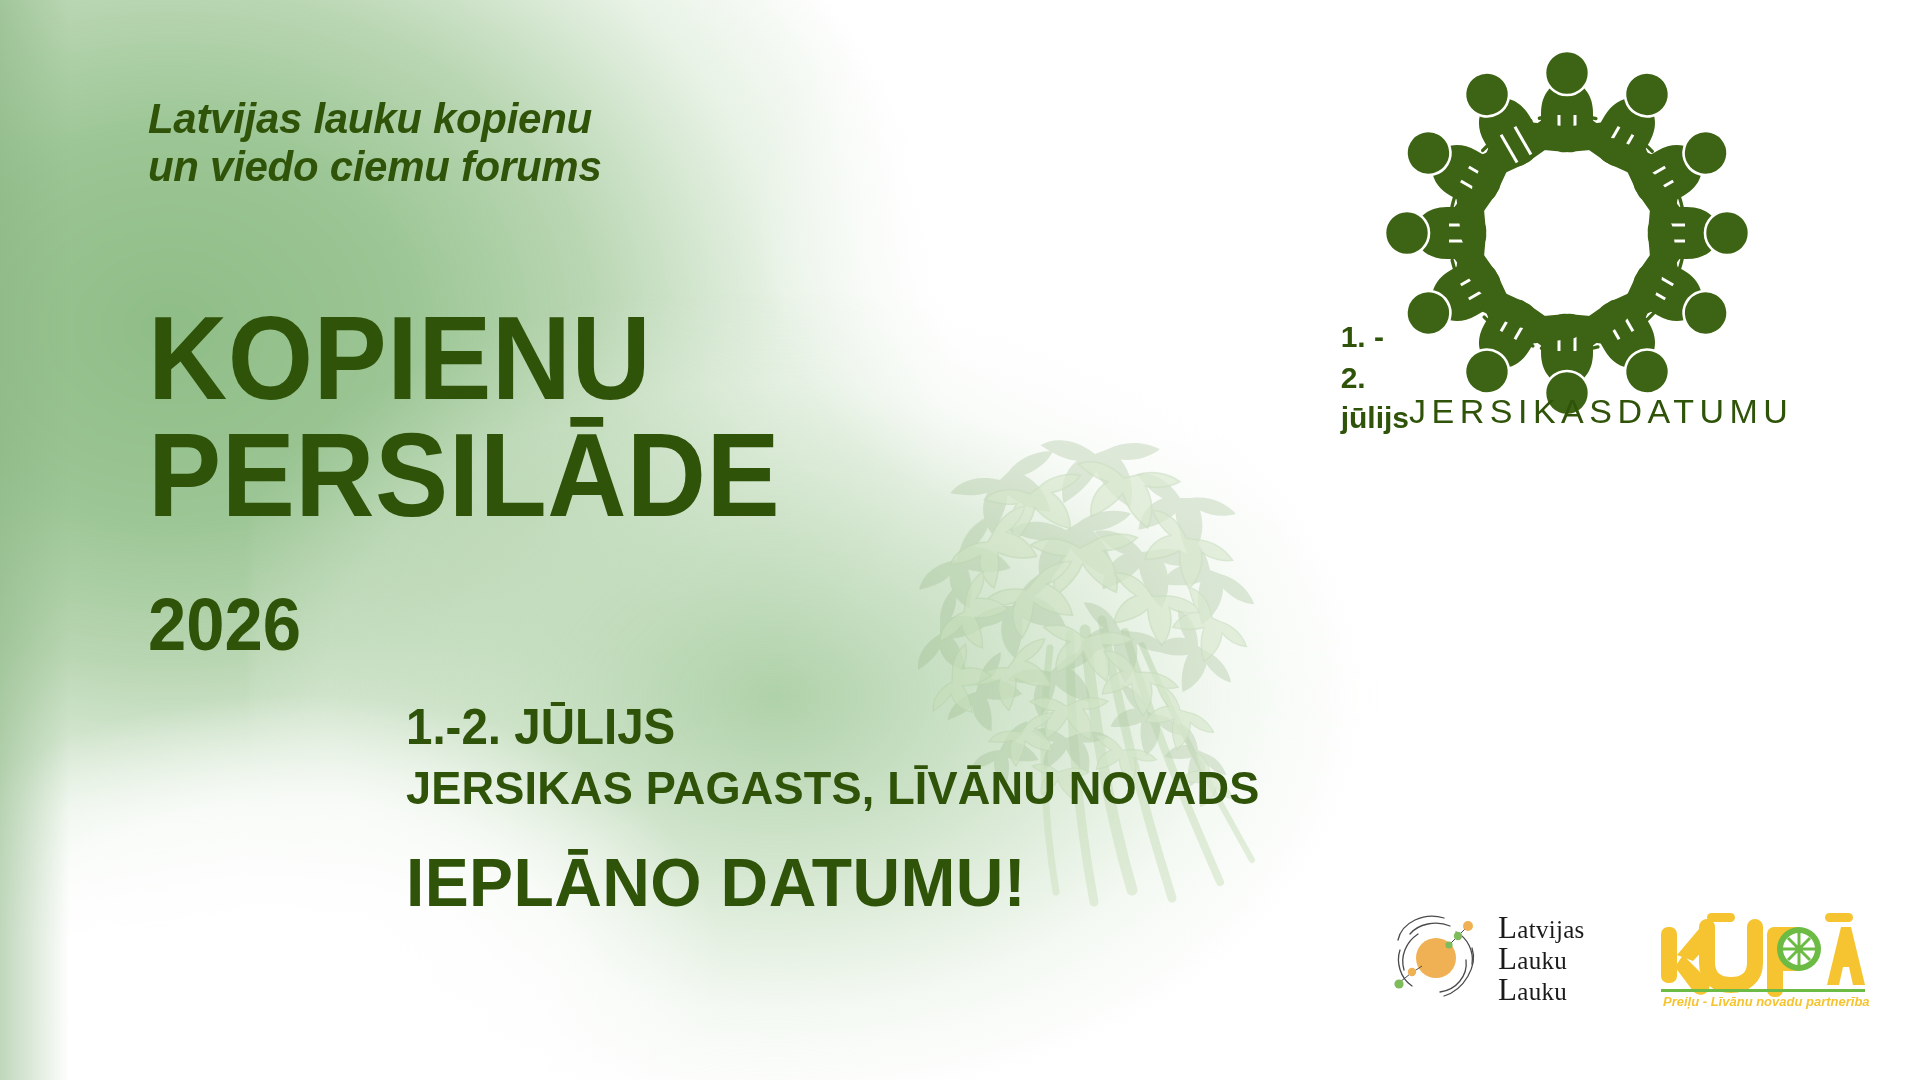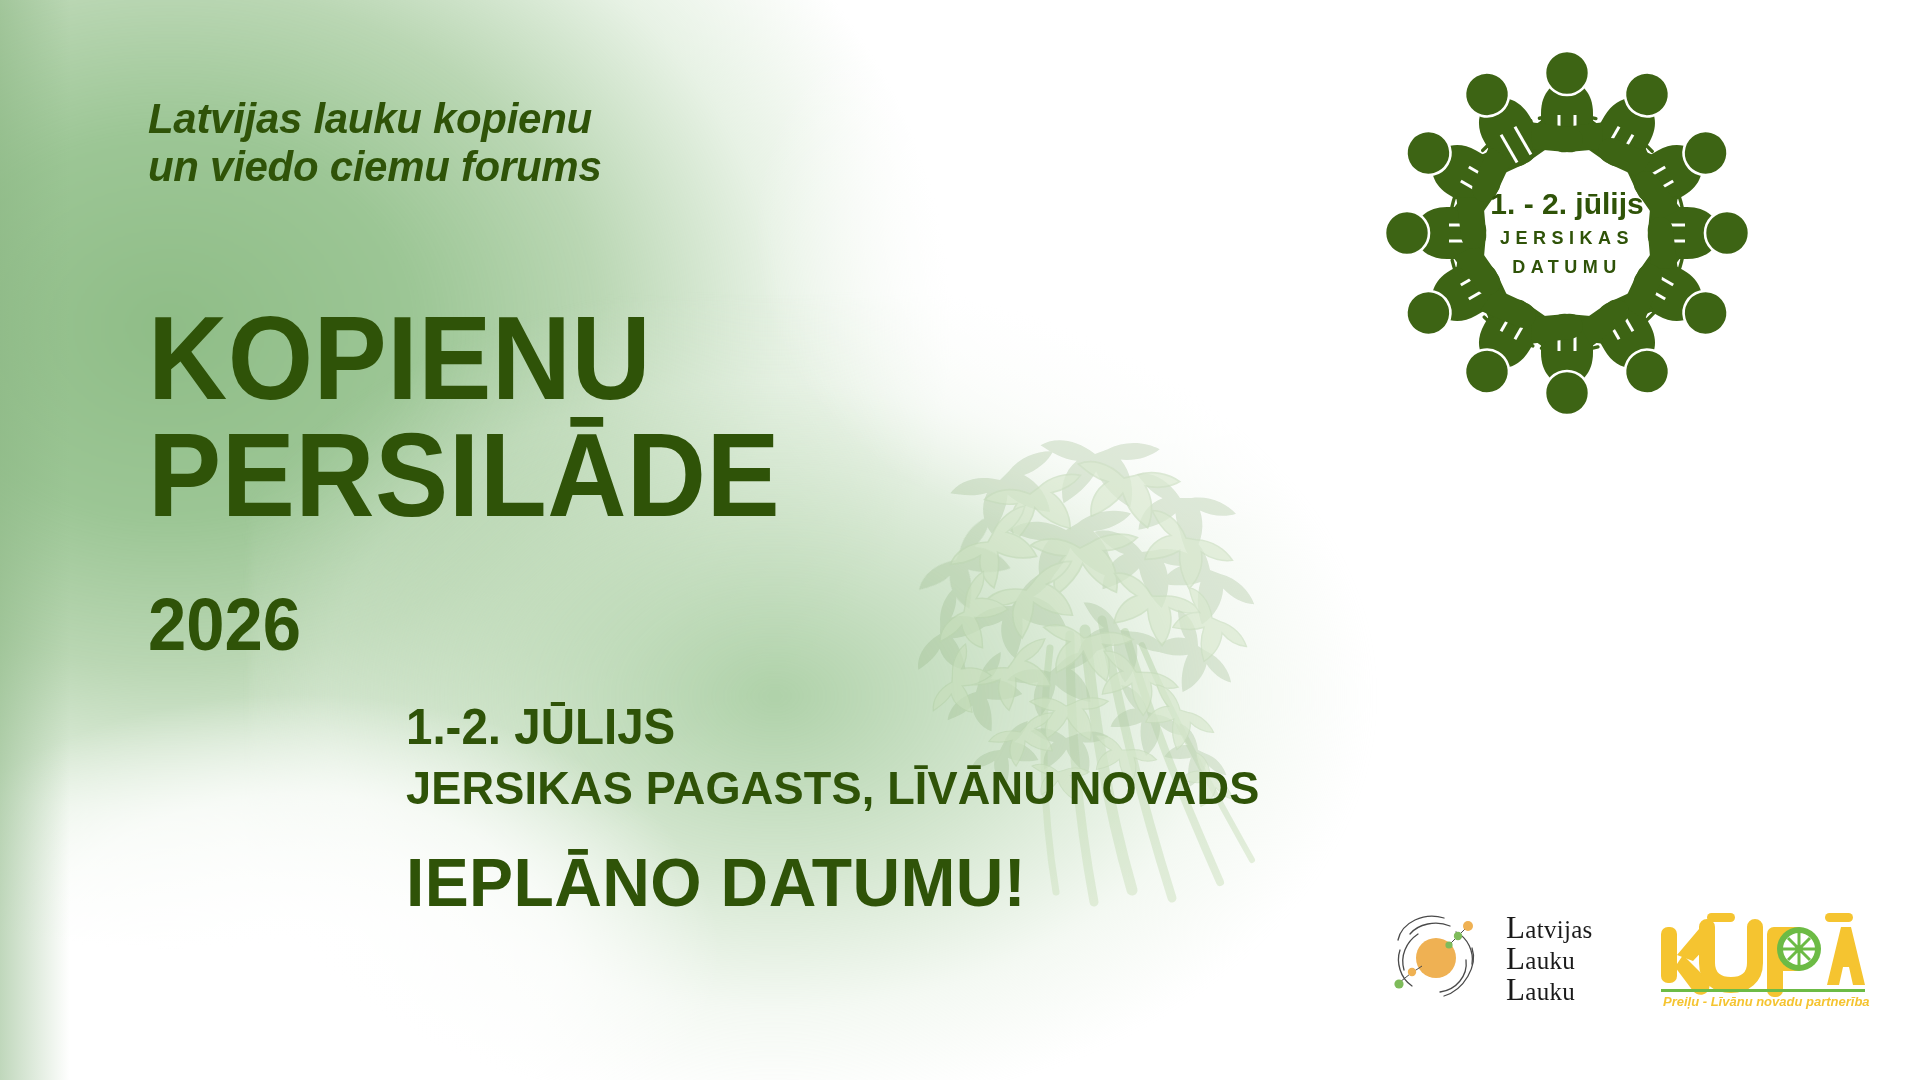--- a/index.html
+++ b/index.html
@@ -178,49 +178,49 @@
     width: 410px;
     height: 410px;
   }
   .emblem-text {
     position: absolute;
     left: 0;
     top: 0;
     width: 410px;
     height: 410px;
     display: flex;
-    flex-direction: column;
-    align-items: center;
+    flex-direction: row;
+    align-items: flex-end;
     justify-content: center;
     pointer-events: none;
   }
   .emblem-date {
     font-size: 30px;
     font-weight: 700;
     color: #2f5308;
     line-height: 1.34;
   }
   .emblem-place1, .emblem-place2 {
-    font-size: 18px;
-    font-weight: 700;
+    font-size: 34px;
+    font-weight: 400;
     color: #2f5308;
     letter-spacing: 5.5px;
     line-height: 1.6;
   }
 
   
   .logo-llf {
     position: absolute;
     left: 1382px;
     top: 898px;
     width: 230px;
     height: 120px;
     display: flex;
     align-items: center;
-    gap: 16px;
+    gap: 8px;
   }
   .llf-mark { width: 108px; height: 108px; flex: none; }
   .llf-words {
     display: flex;
     flex-direction: column;
     line-height: 1.0;
     font-family: "Liberation Serif", serif;
     color: #1a1a1a;
   }
   .llf-words span {

